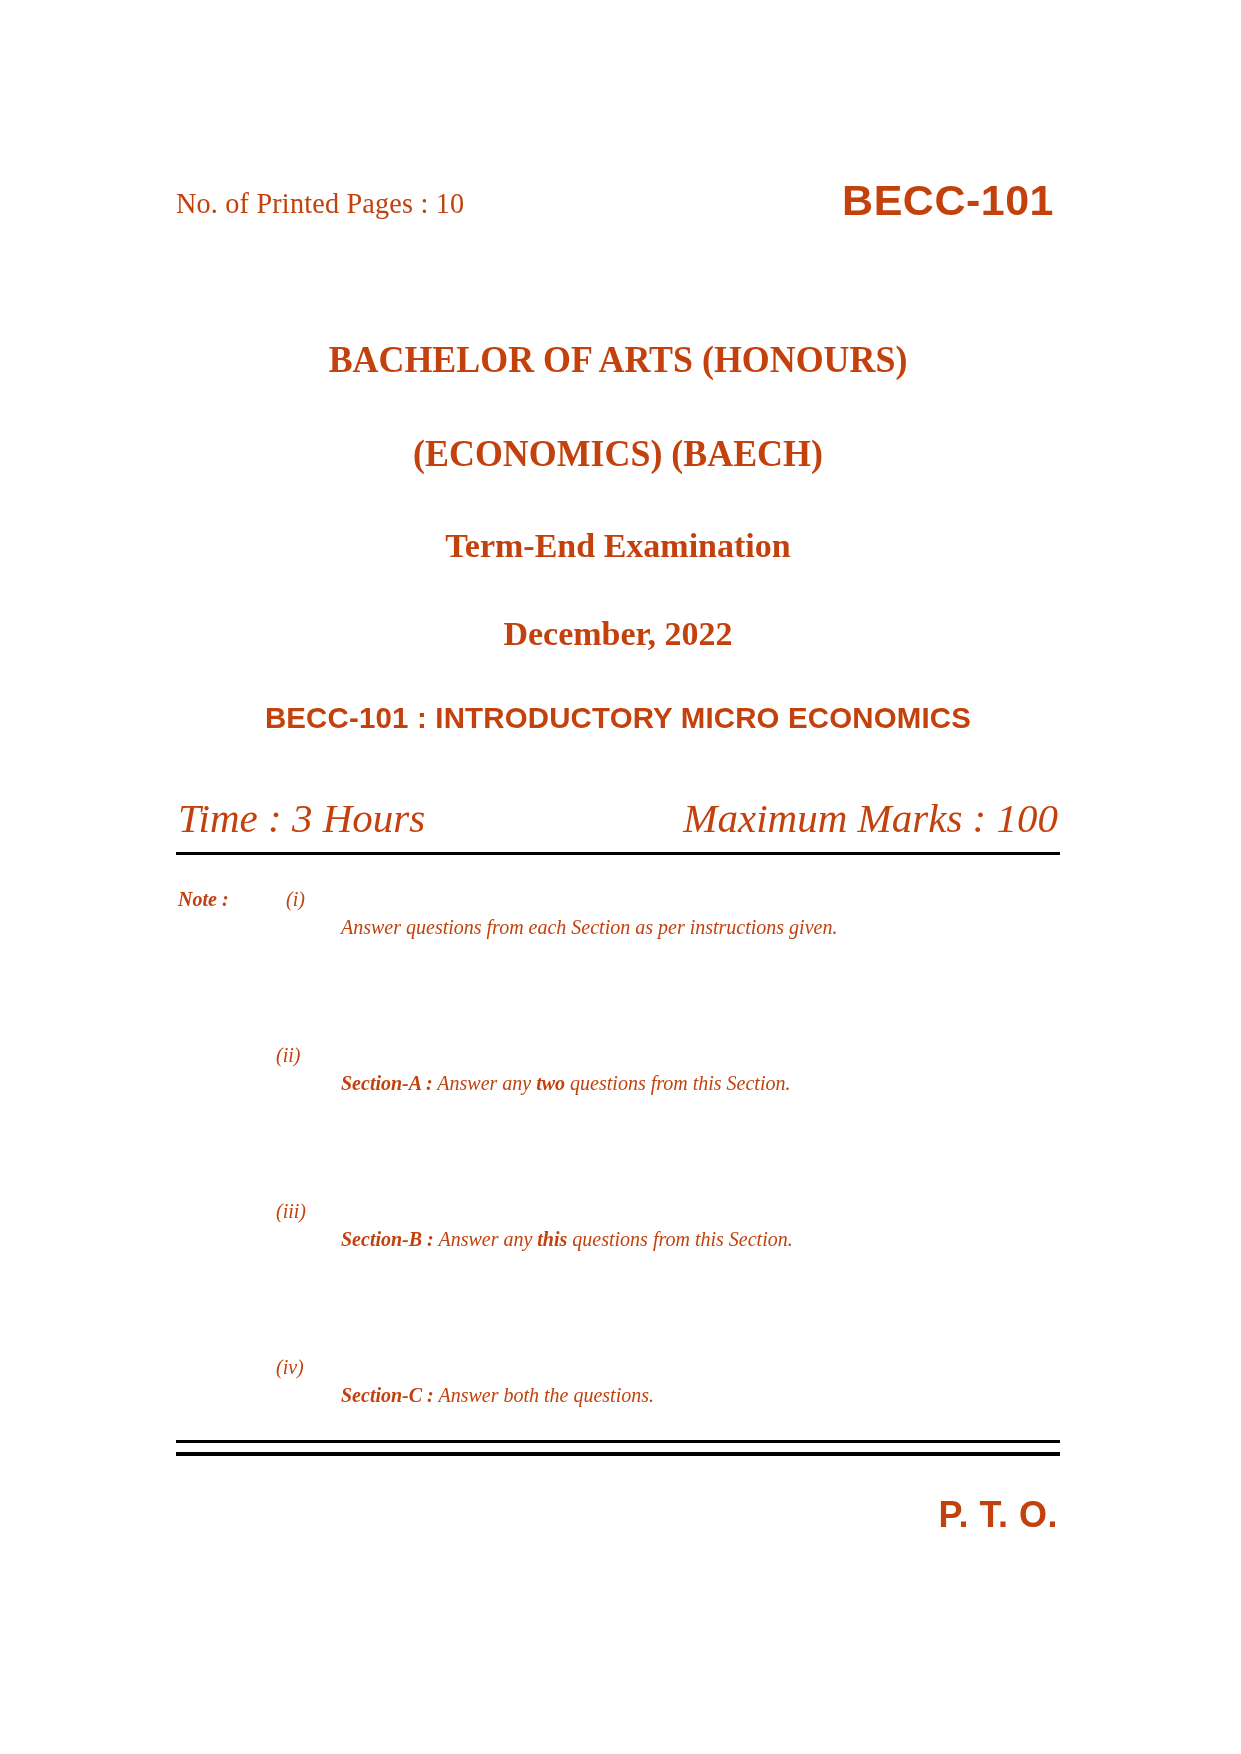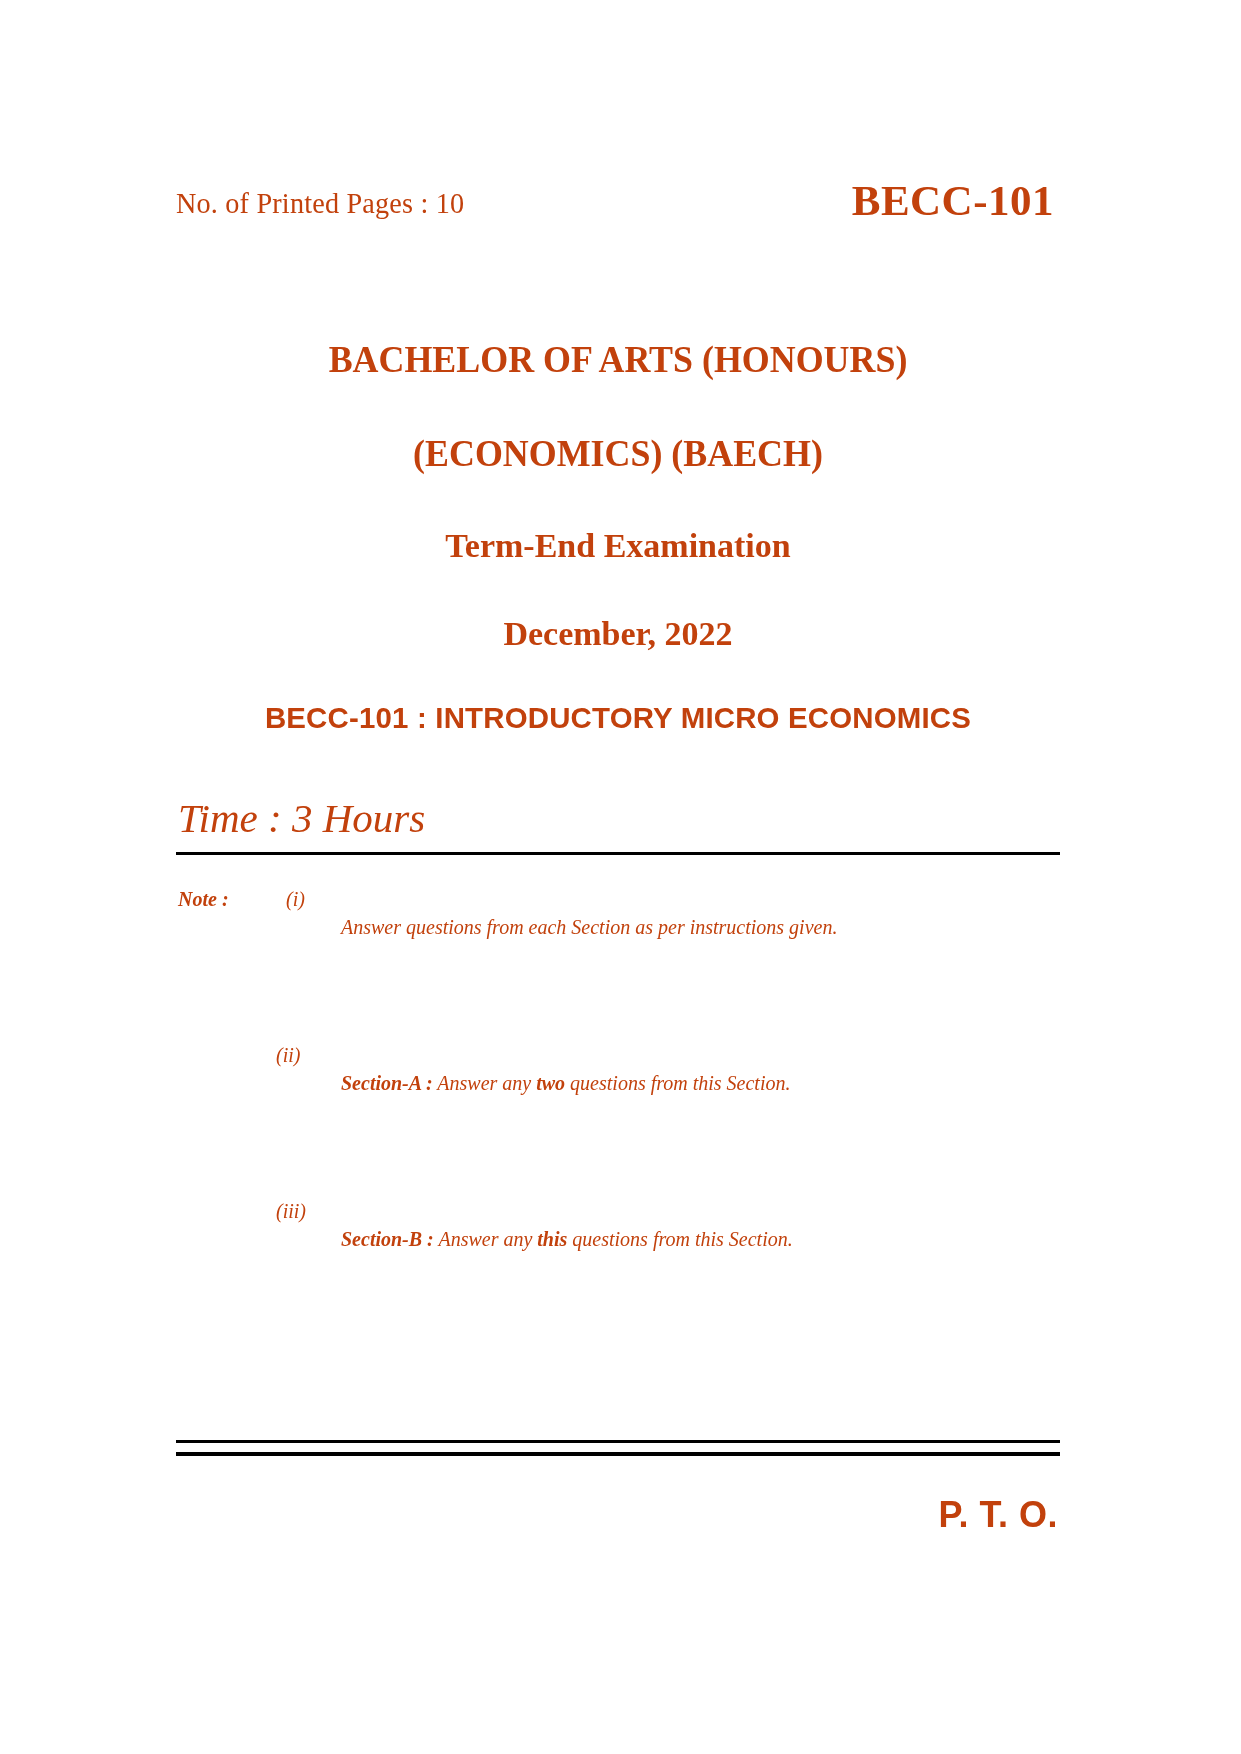--- a/index.html
+++ b/index.html
@@ -42,21 +42,21 @@
     font-size: 30px;
     letter-spacing: 0.2px;
     white-space: nowrap;
     transform: scaleX(0.94);
     transform-origin: left center;
   }
   .course-code {
     position: absolute;
     right: 6px;
     top: 0;
-    font-family: Liberation Serif, serif;
+    font-family: Liberation Sans, sans-serif;
     font-weight: bold;
     font-size: 43px;
     letter-spacing: 0.5px;
     white-space: nowrap;
   }
 
   
   .title-block {
     position: absolute;
     top: 325px;
@@ -227,20 +227,21 @@
     <div class="title-block">
       <div class="title-line l1">BACHELOR OF ARTS (HONOURS)</div>
       <div class="title-line l2">(ECONOMICS) (BAECH)</div>
       <div class="title-line l3">Term-End Examination</div>
       <div class="title-line l4">December, 2022</div>
       <div class="subject-line">BECC-101 : INTRODUCTORY MICRO ECONOMICS</div>
     </div>
 
     <div class="meta-row">
       <span class="meta-time">Time : 3 Hours</span>
+      <span class="meta-marks">Maximum Marks : 100</span>
     </div>
 
     <div class="rule-single"></div>
 
     <div class="note-block">
 
       <div class="note-item" id="item-i">
         <span class="note-label">Note :</span>
         <span class="note-roman">(i)</span>
         <span class="note-text">Answer  questions  from  each  Section  as per instructions given.</span>
@@ -249,20 +250,24 @@
       <div class="note-item item-sec" id="item-ii">
         <span class="note-roman">(ii)</span>
         <span class="note-text"><b class="bi">Section-A :</b> <span>Answer  any </span><b class="bi">two</b><span> questions from this Section.</span></span>
       </div>
 
       <div class="note-item item-sec" id="item-iii">
         <span class="note-roman">(iii)</span>
         <span class="note-text"><b class="bi">Section-B :</b> <span>Answer  any </span><b class="bi">this</b><span> questions from this Section.</span></span>
       </div>
 
+      <div class="note-item item-sec" id="item-iv">
+        <span class="note-roman">(iv)</span>
+        <span class="note-text nojustify"><b class="bi">Section-C :</b> <span>Answer both the questions.</span></span>
+      </div>
 
     </div>
 
     <div class="rule-double"></div>
 
     <div class="footer">P. T. O.</div>
 
   </div>
 </div>
 

